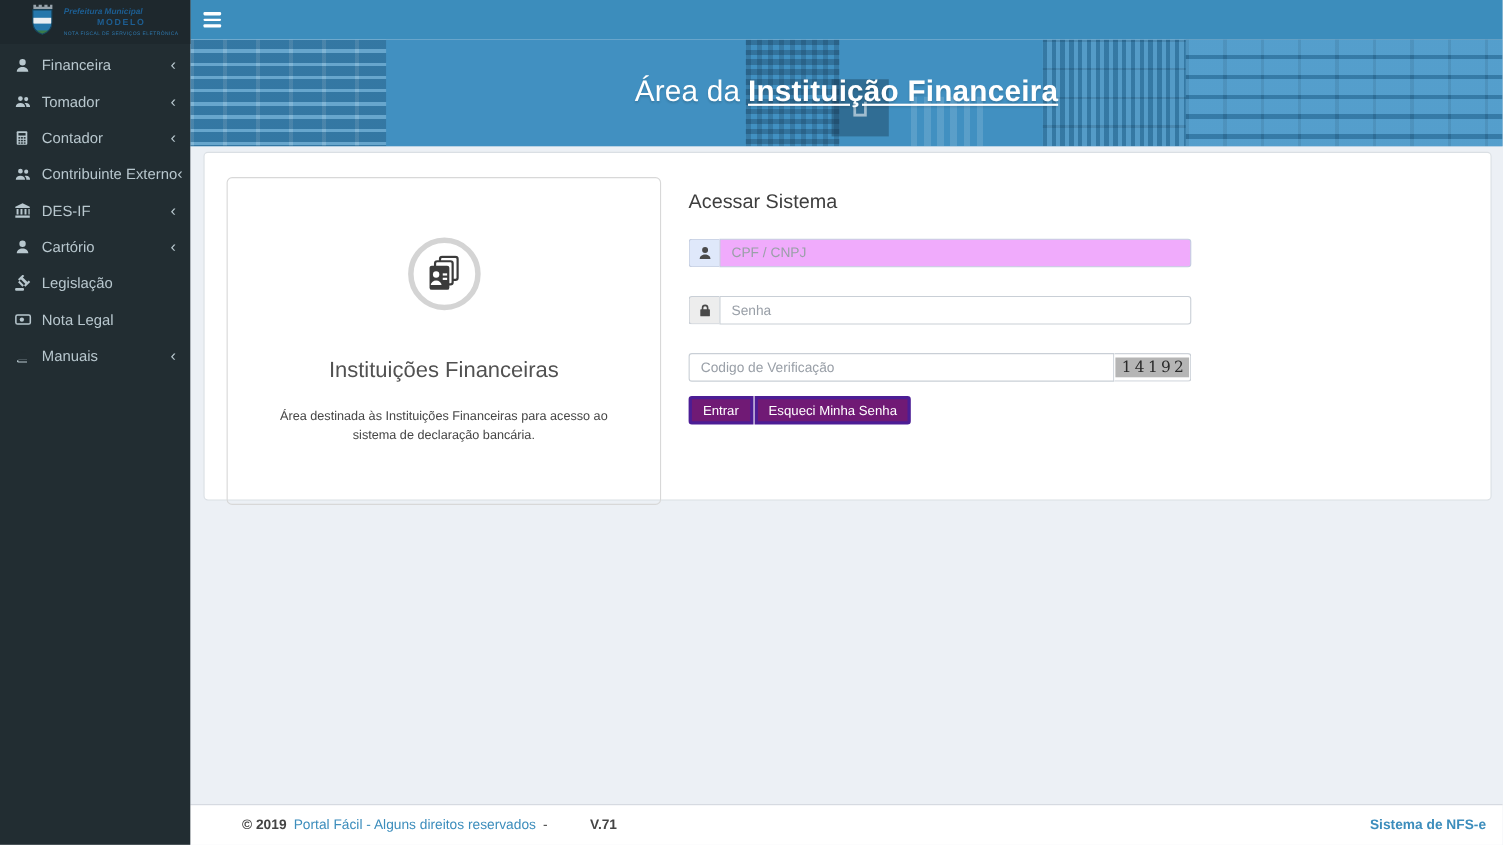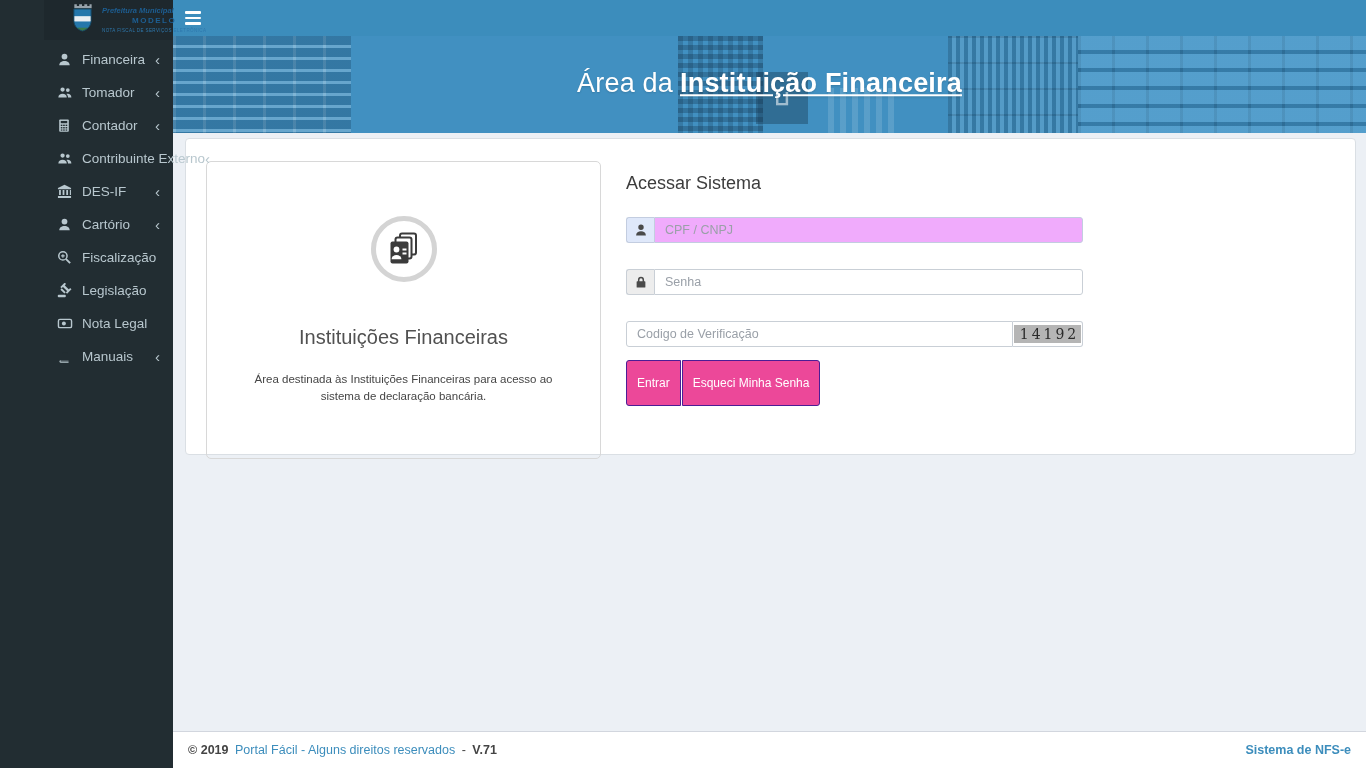--- a/index.html
+++ b/index.html
@@ -1,21 +1,21 @@
 <!DOCTYPE html>
 <html><head>
 <meta charset="utf-8">
 <style>
   * { margin:0; padding:0; box-sizing:border-box; }
   html,body { width:1366px; height:768px; overflow:hidden; background:#ecf0f5;
     font-family:"Liberation Sans", sans-serif; }
 
   
   .sidebar { position:absolute; left:0; top:0; width:173px; height:768px;
-    background:#222d32; z-index:5;padding-left:44px; }
+    background:#222d32; z-index:5; }
   .logo-strip { height:40px; background:#1e282d; display:flex; align-items:center;
     padding:3px 6px 3px 26px; gap:7px; }
   .crest { flex:none; }
   .logo-text { display:flex; flex-direction:column; line-height:1.15; }
   .logo-title { font-size:7.5px; font-weight:bold; color:#1d5e92; font-style:italic; }
   .logo-sub { font-size:8px; font-weight:bold; color:#1d5e92; letter-spacing:1.5px; text-align:center;}
   .logo-tagline { font-size:4.5px; color:#2e78ad; margin-top:3px; letter-spacing:.4px; text-align:center; white-space:nowrap;}
   .menu { list-style:none; padding-top:3px; }
   .menu-item { display:flex; align-items:center; height:33px; padding:0 13px;
     color:#b8c7ce; font-size:13.5px; cursor:pointer; }
@@ -80,30 +80,30 @@
   .igroup input::placeholder { color:#9aa0a8; }
   .igroup.autofill .iaddon { background:#dfe8fa; border-color:#c3cde0; }
   .igroup.autofill input { background:#f0abfc; border-color:#c3cde0; }
   .igroup.captcha { margin-bottom:13px; }
   .igroup.captcha input { border-radius:3px 0 0 3px; }
   .cap-addon { flex:none; width:70px; background:#fff; border:1px solid #c9cfd6;
     border-left:none; border-radius:0 3px 3px 0; display:flex; align-items:center; justify-content:center; }
   .cap-img { background:#b5b5b5; color:#2a2a2a; font-family:"DejaVu Serif", serif;
     font-size:14px; letter-spacing:3px; padding:1px 2px 1px 6px; line-height:16px; }
   .btn-row { display:flex; }
-  .btn { background:#ec4899; border:1px solid #4c1d95; color:#fff; font-size:12px;
-    padding:15px 10px; cursor:pointer; font-family:"Liberation Sans", sans-serif; }
+  .btn { background:#701a75; border:3px solid #4c1d95; color:#fff; font-size:12px;
+    padding:3px 10px; cursor:pointer; font-family:"Liberation Sans", sans-serif; }
   .btn.first { border-radius:3px 0 0 3px; }
   .btn.last { border-radius:0 3px 3px 0; margin-left:1px; }
 
   
   .footer { height:37px; background:#fff; border-top:1px solid #d2d6de;
     display:flex; align-items:center; justify-content:space-between; padding:0 15px;
     font-size:12.5px; color:#444; }
-  .footer b { font-weight:bold; }
+  .footer b { font-weight:bold;margin-left:32px; }
   .flink { color:#3c8dbc; text-decoration:none; }
   .fright { color:#3c8dbc; font-weight:bold; }
   .fl-left span { margin-right:3px; }
 </style>
 </head>
 <body>
 
 <div class="sidebar">
   <div class="logo-strip">
     <svg class="crest" width="25" height="33" viewBox="0 0 26 34">
@@ -189,31 +189,20 @@
       <span class="mi">
         <svg width="15" height="15" viewBox="0 0 16 16" fill="#b8c7ce">
             <path d="M8 8a3.1 3.1 0 1 0 0-6.2A3.1 3.1 0 0 0 8 8zm-5.6 6.2c0-3.1 2.6-4.7 5.6-4.7s5.6 1.6 5.6 4.7z"></path>
           </svg>
       </span>
       <span class="lbl">Cartório</span>
       <span class="chev">‹</span>
     </li>
     <li class="menu-item">
       <span class="mi">
-        <svg width="15" height="15" viewBox="0 0 16 16">
-            <circle cx="6.3" cy="6.3" r="4.4" fill="none" stroke="#b8c7ce" stroke-width="1.6"></circle>
-            <path d="M4.4 6.3h3.8M6.3 4.4v3.8" stroke="#b8c7ce" stroke-width="1.2"></path>
-            <path d="M9.7 9.7l4.3 4.3" stroke="#b8c7ce" stroke-width="2"></path>
-          </svg>
-      </span>
-      <span class="lbl">Fiscalização</span>
-      <span class="chev"></span>
-    </li>
-    <li class="menu-item">
-      <span class="mi">
         <svg width="15" height="15" viewBox="0 0 16 16" fill="#b8c7ce">
             <g transform="rotate(-45 9.5 5.5)">
               <rect x="8.2" y="1.2" width="2.6" height="8.6"></rect>
               <rect x="6.2" y="0.4" width="6.6" height="2"></rect>
               <rect x="6.2" y="8.6" width="6.6" height="2"></rect>
             </g>
             <rect x="0.8" y="12.6" width="8.6" height="2.6" rx="1"></rect>
             <rect x="3.5" y="7.5" width="6" height="2" transform="rotate(45 6.5 8.5)"></rect>
           </svg>
       </span>

